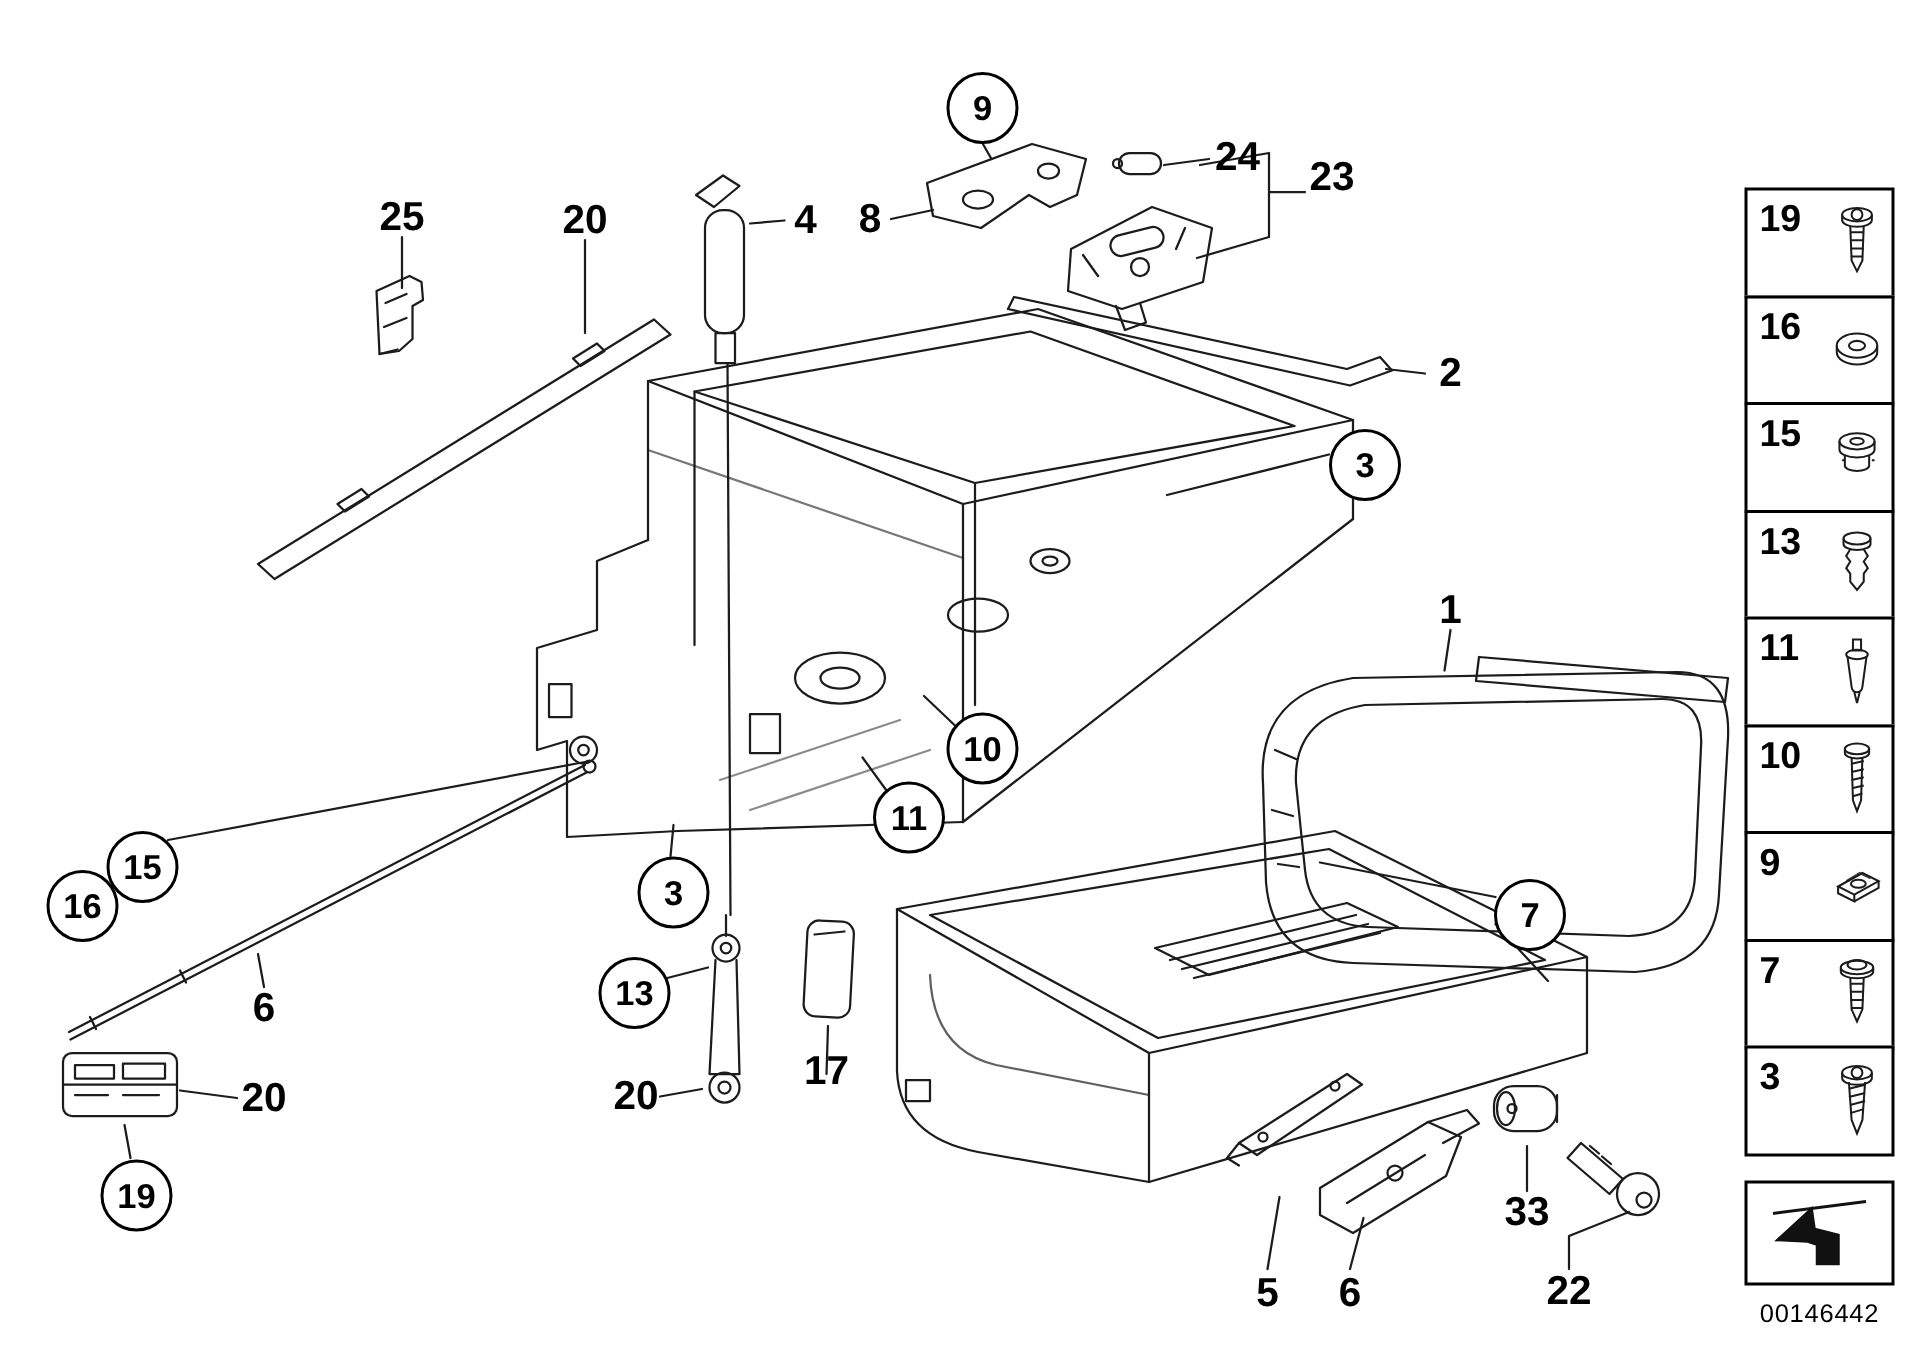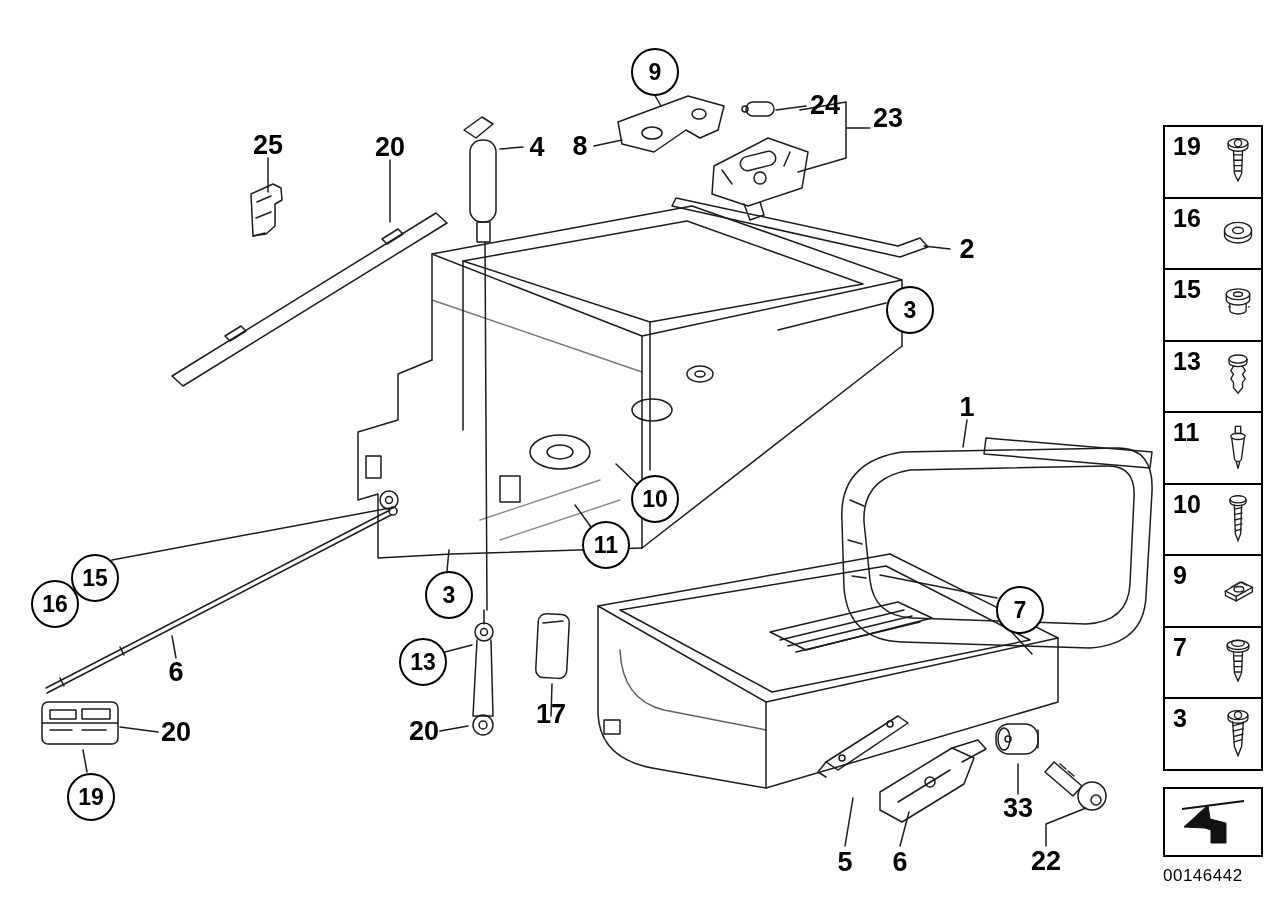--- a/index.html
+++ b/index.html
@@ -26,21 +26,21 @@
     box-sizing:border-box;height:74px;border:2.5px solid #000;background:#fff;
     margin-top:-2.5px;position:relative;
   }
   .cell:first-child{margin-top:0;}
   .cell-num{position:absolute;top:5px;left:8px;font-size:25px;font-weight:700;}
   .cell-icon{position:absolute;right:5px;top:50%;transform:translateY(-50%);line-height:0;}
   .arrow-cell{
     height:70px;margin-top:16px;display:flex;align-items:center;justify-content:center;
   }
   .image-id{
-    position:absolute;left:1163px;top:866px;width:100px;text-align:left;
+    position:absolute;left:1163px;top:866px;width:100px;text-align:center;
     font-size:17px;z-index:2;letter-spacing:0.5px;
   }
 </style>
 </head>
 <body>
 
 <div class="stage">
 
   <div class="art">
   <svg width="1288" height="910" viewBox="0 0 1288 910" xmlns="http://www.w3.org/2000/svg">

